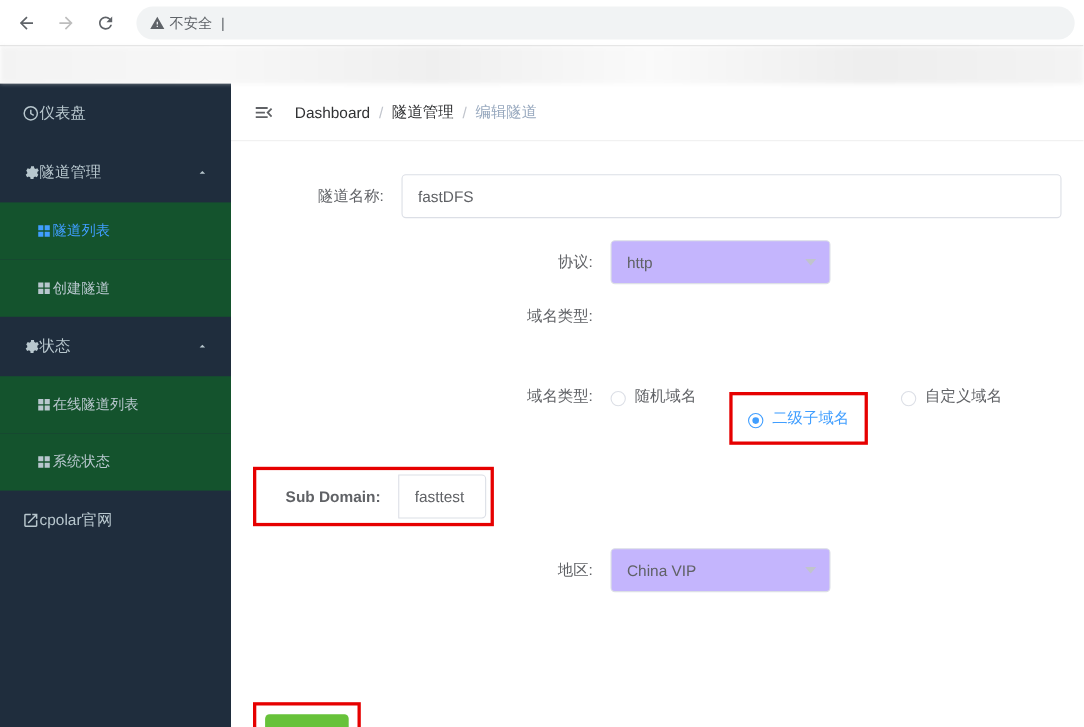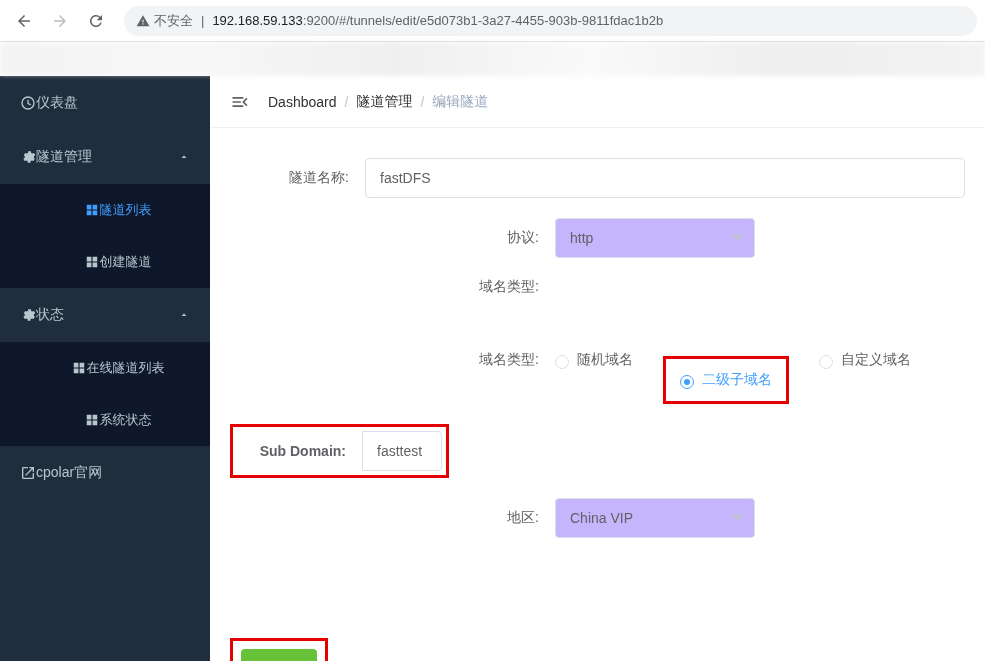--- a/index.html
+++ b/index.html
@@ -18,21 +18,21 @@
     
     .app { display: flex; height: calc(100vh - 42px); }
     .sidebar { width: 210px; background: #1f2d3d; color: #b8c7ce; flex-shrink: 0; }
     .main { flex: 1; background: #fff; overflow-y: auto; }
     
     
     .blurred-header { height: 34px; background: linear-gradient(90deg, #e8e8e8 0%, #f0f0f0 20%, #e0e0e0 40%, #f5f5f5 60%, #ddd 80%, #e8e8e8 100%); filter: blur(2px); opacity: 0.5; }
     
     
     .sidebar-item { display: flex; align-items: center; height: 54px; padding: 0 20px; cursor: pointer; color: #b8c7ce; font-size: 14px; }
-    .sidebar-item.submenu { padding-left: 45px; height: 52px; background: #0f172a; font-size: 13px; justify-content: center; }
+    .sidebar-item.submenu { padding-left: 32px; height: 52px; background: #14532d; font-size: 13px; }
     .sidebar-item.active { color: #409eff; }
     .sidebar-item.has-children { justify-content: flex-start; }
     .sidebar-item .chevron { margin-left: auto; }
     .sidebar-icon { width: 16px; height: 16px; display: inline-flex; align-items: center; justify-content: center; }
     
     
     .topbar { height: 52px; display: flex; align-items: center; padding: 0 20px; gap: 18px; border-bottom: 1px solid #f0f0f0; }
     .hamburger { width: 20px; height: 20px; cursor: pointer; color: #606266; }
     .breadcrumb { display: flex; align-items: center; gap: 8px; color: #303133; font-size: 14px; }
     .breadcrumb .sep { color: #c0c4cc; }
@@ -88,23 +88,20 @@
       </svg>
   </div>
   <div class="url-bar">
     <span class="url-insecure">
       <svg width="14" height="14" viewBox="0 0 24 24">
           <path d="M1 21h22L12 2 1 21zm12-3h-2v-2h2v2zm0-4h-2v-4h2v4z" fill="#5f6368"></path>
         </svg>
       <span>不安全</span>
     </span>
     <span>|</span>
-    <span class="url-text">
-      <span class="host">192.168.59.133</span><span class="path">:9200</span><span class="path">/#/tunnels/edit/e5d073b1-3a27-4455-903b-9811fdac1b2b</span>
-    </span>
   </div>
 </div>
 
 <div class="blurred-header"></div>
 
 <div class="app">
 
   <div class="sidebar">
     <div class="sidebar-item">
       <span class="sidebar-icon">

